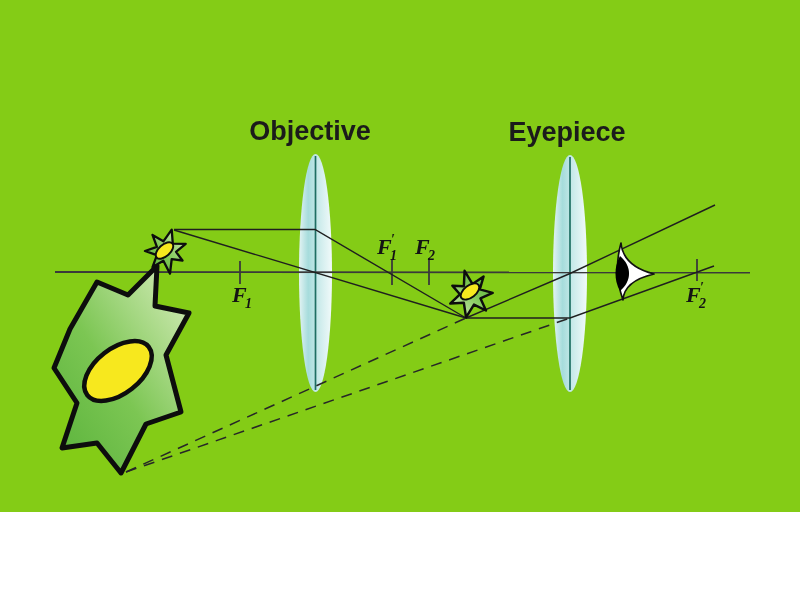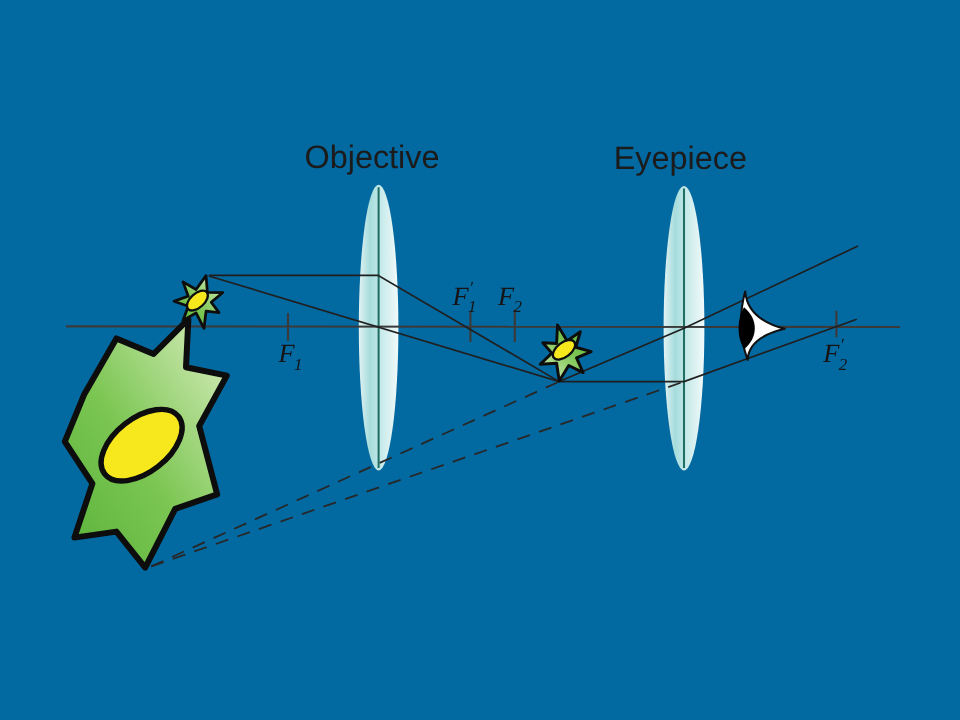--- a/index.html
+++ b/index.html
@@ -1,16 +1,16 @@
 <!DOCTYPE html>
 <html><head>
 <meta charset="utf-8">
 <style>
   html,body{margin:0;padding:0;background:#ffffff;}
-  .stage{width:800px;height:600px;position:relative;background:#0369a1;overflow:hidden;}
+  .stage{width:800px;height:512px;position:relative;background:#84cc16;overflow:hidden;font-weight:bold;}
   svg{display:block;}
   .axis{stroke:#3a3a3a;stroke-width:1.8;fill:none;}
   .tick{stroke:#3a3a3a;stroke-width:1.8;fill:none;}
   .ray{stroke:#1f1f1f;stroke-width:1.4;fill:none;}
   .dashed{stroke:#272727;stroke-width:1.5;stroke-dasharray:11 8;fill:none;}
   .lens-line{stroke:#1e6e63;stroke-width:1.7;fill:none;}
   .cell{stroke:#0d0d0d;stroke-linejoin:round;}
   .cell-small{stroke-width:2.3;}
   .cell-big{stroke-width:5;}
   .nucleus-stroke{stroke:#0d0d0d;}

